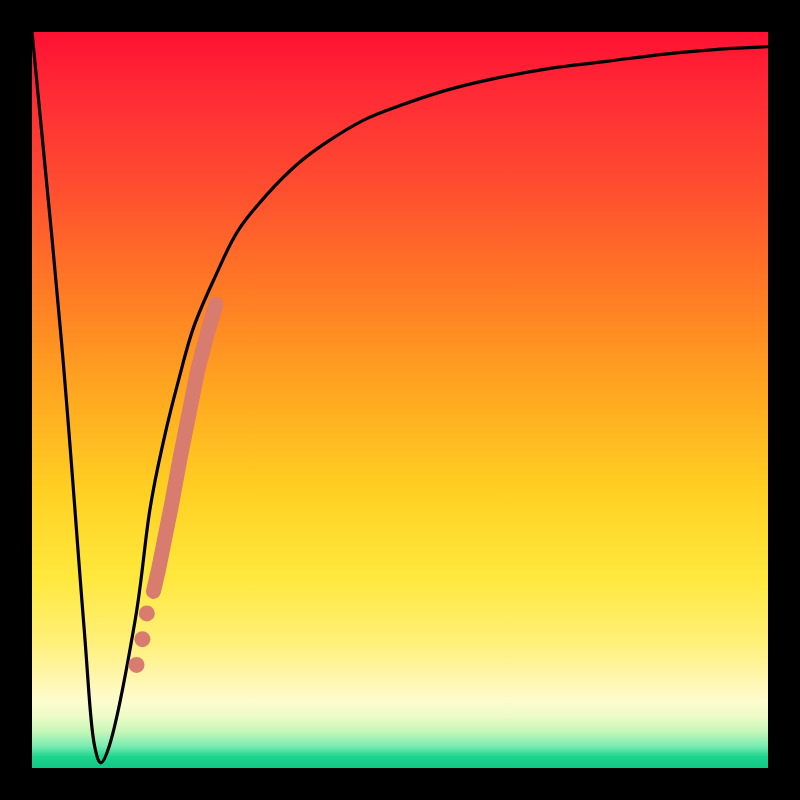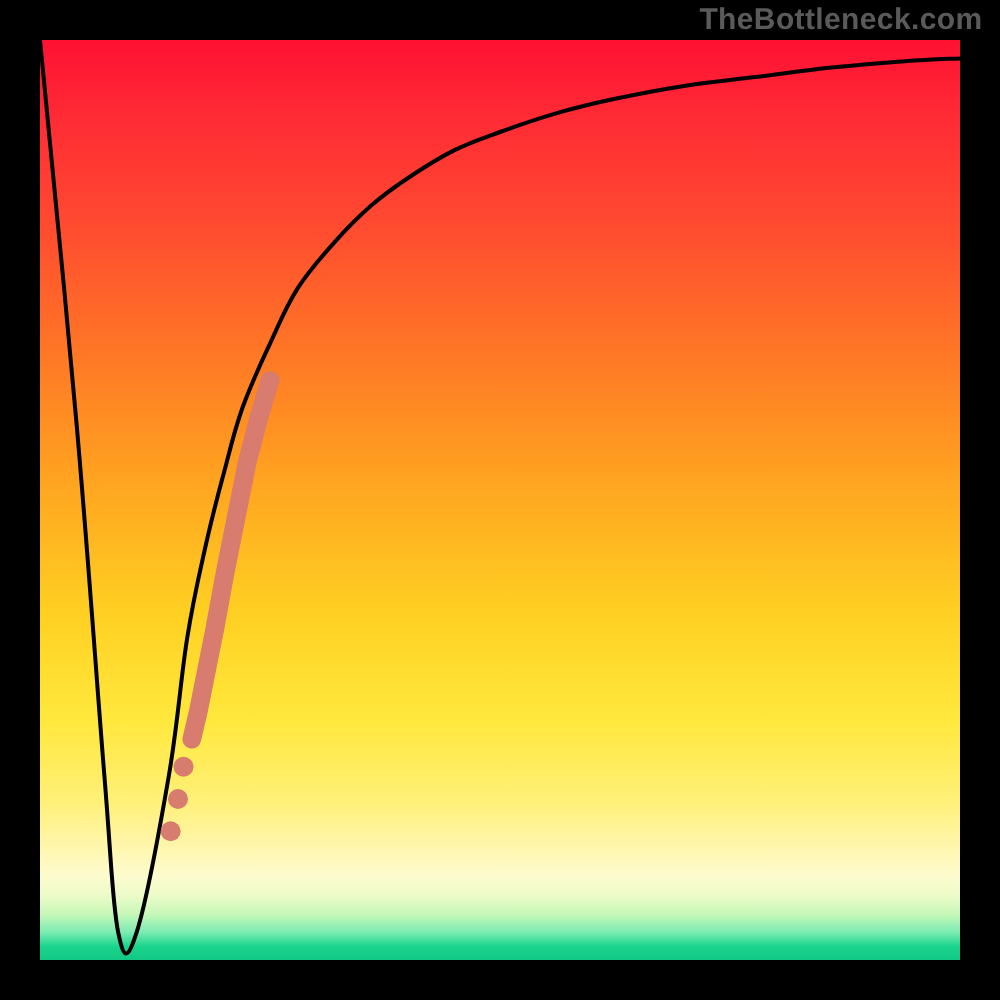--- a/index.html
+++ b/index.html
@@ -74,14 +74,13 @@
       <g id="hl-seg">
           <polyline points="121.44000000000001,559.36 126.59199999999998,537.28 132.48,507.84000000000003 139.84,471.04 147.936,426.88 156.768,382.72 165.6,338.55999999999995 175.168,301.76000000000005 184,272.32" fill="none" stroke="#d77c6e" stroke-width="15" stroke-linecap="round" stroke-linejoin="round"></polyline>
         </g>
       <g id="hl-dots">
           <circle cx="114.82" cy="581.44" r="8" fill="#d77c6e"></circle>
           <circle cx="110.40" cy="607.20" r="8" fill="#d77c6e"></circle>
           <circle cx="104.51" cy="632.96" r="8" fill="#d77c6e"></circle>
         </g>
     </svg>
   </div>
-  <div class="attribution">TheBottleneck.com</div>
 </div>
 
 </body></html>

